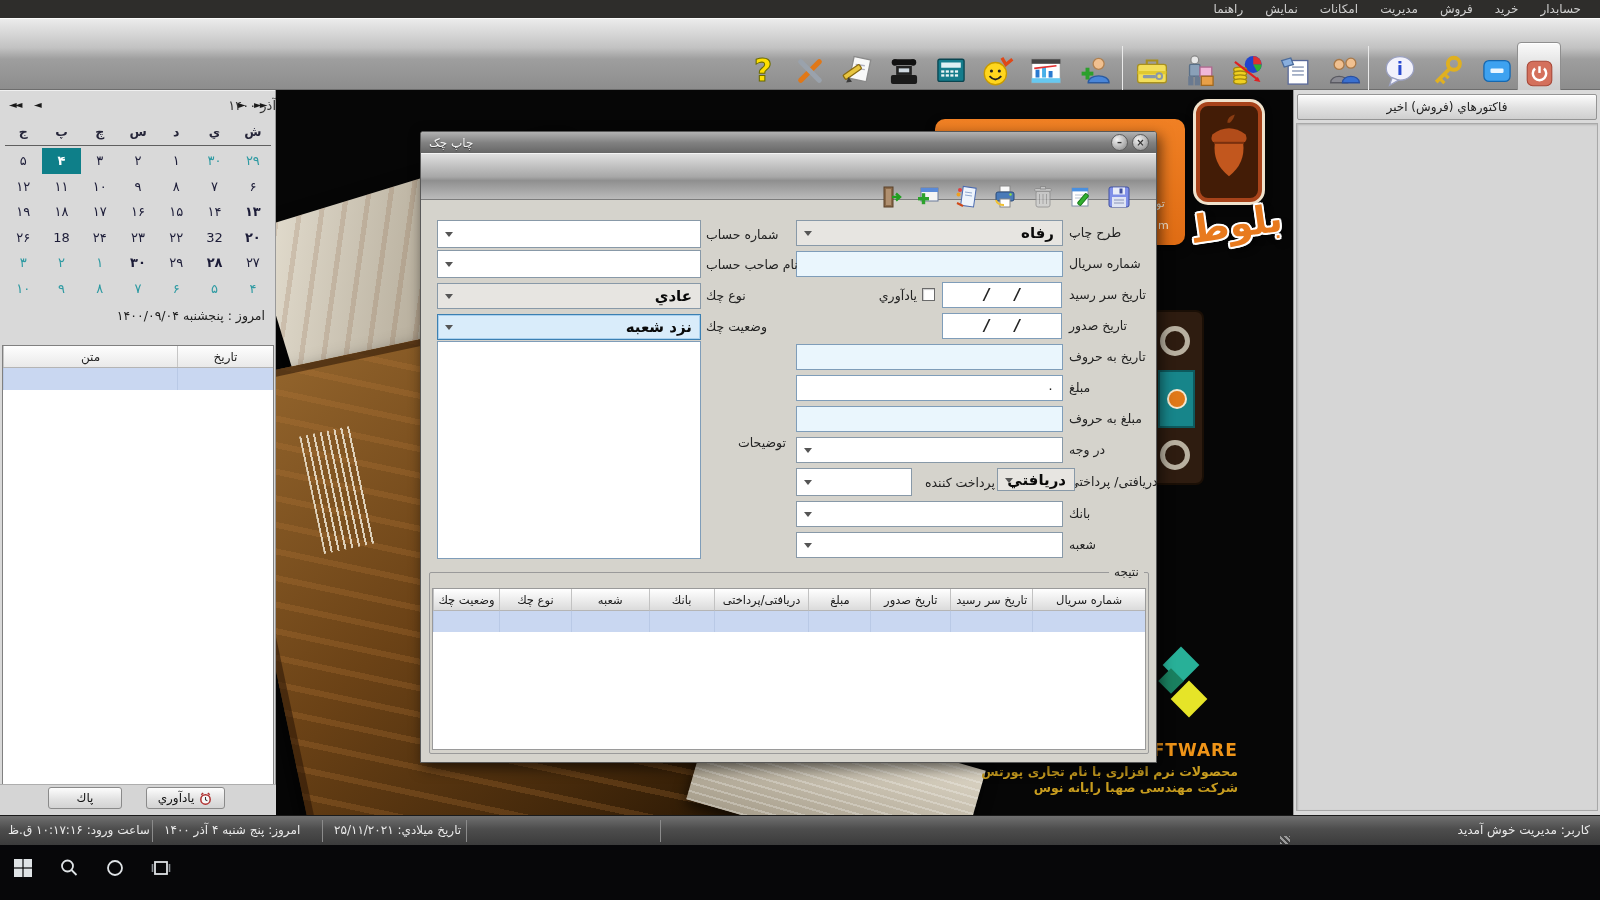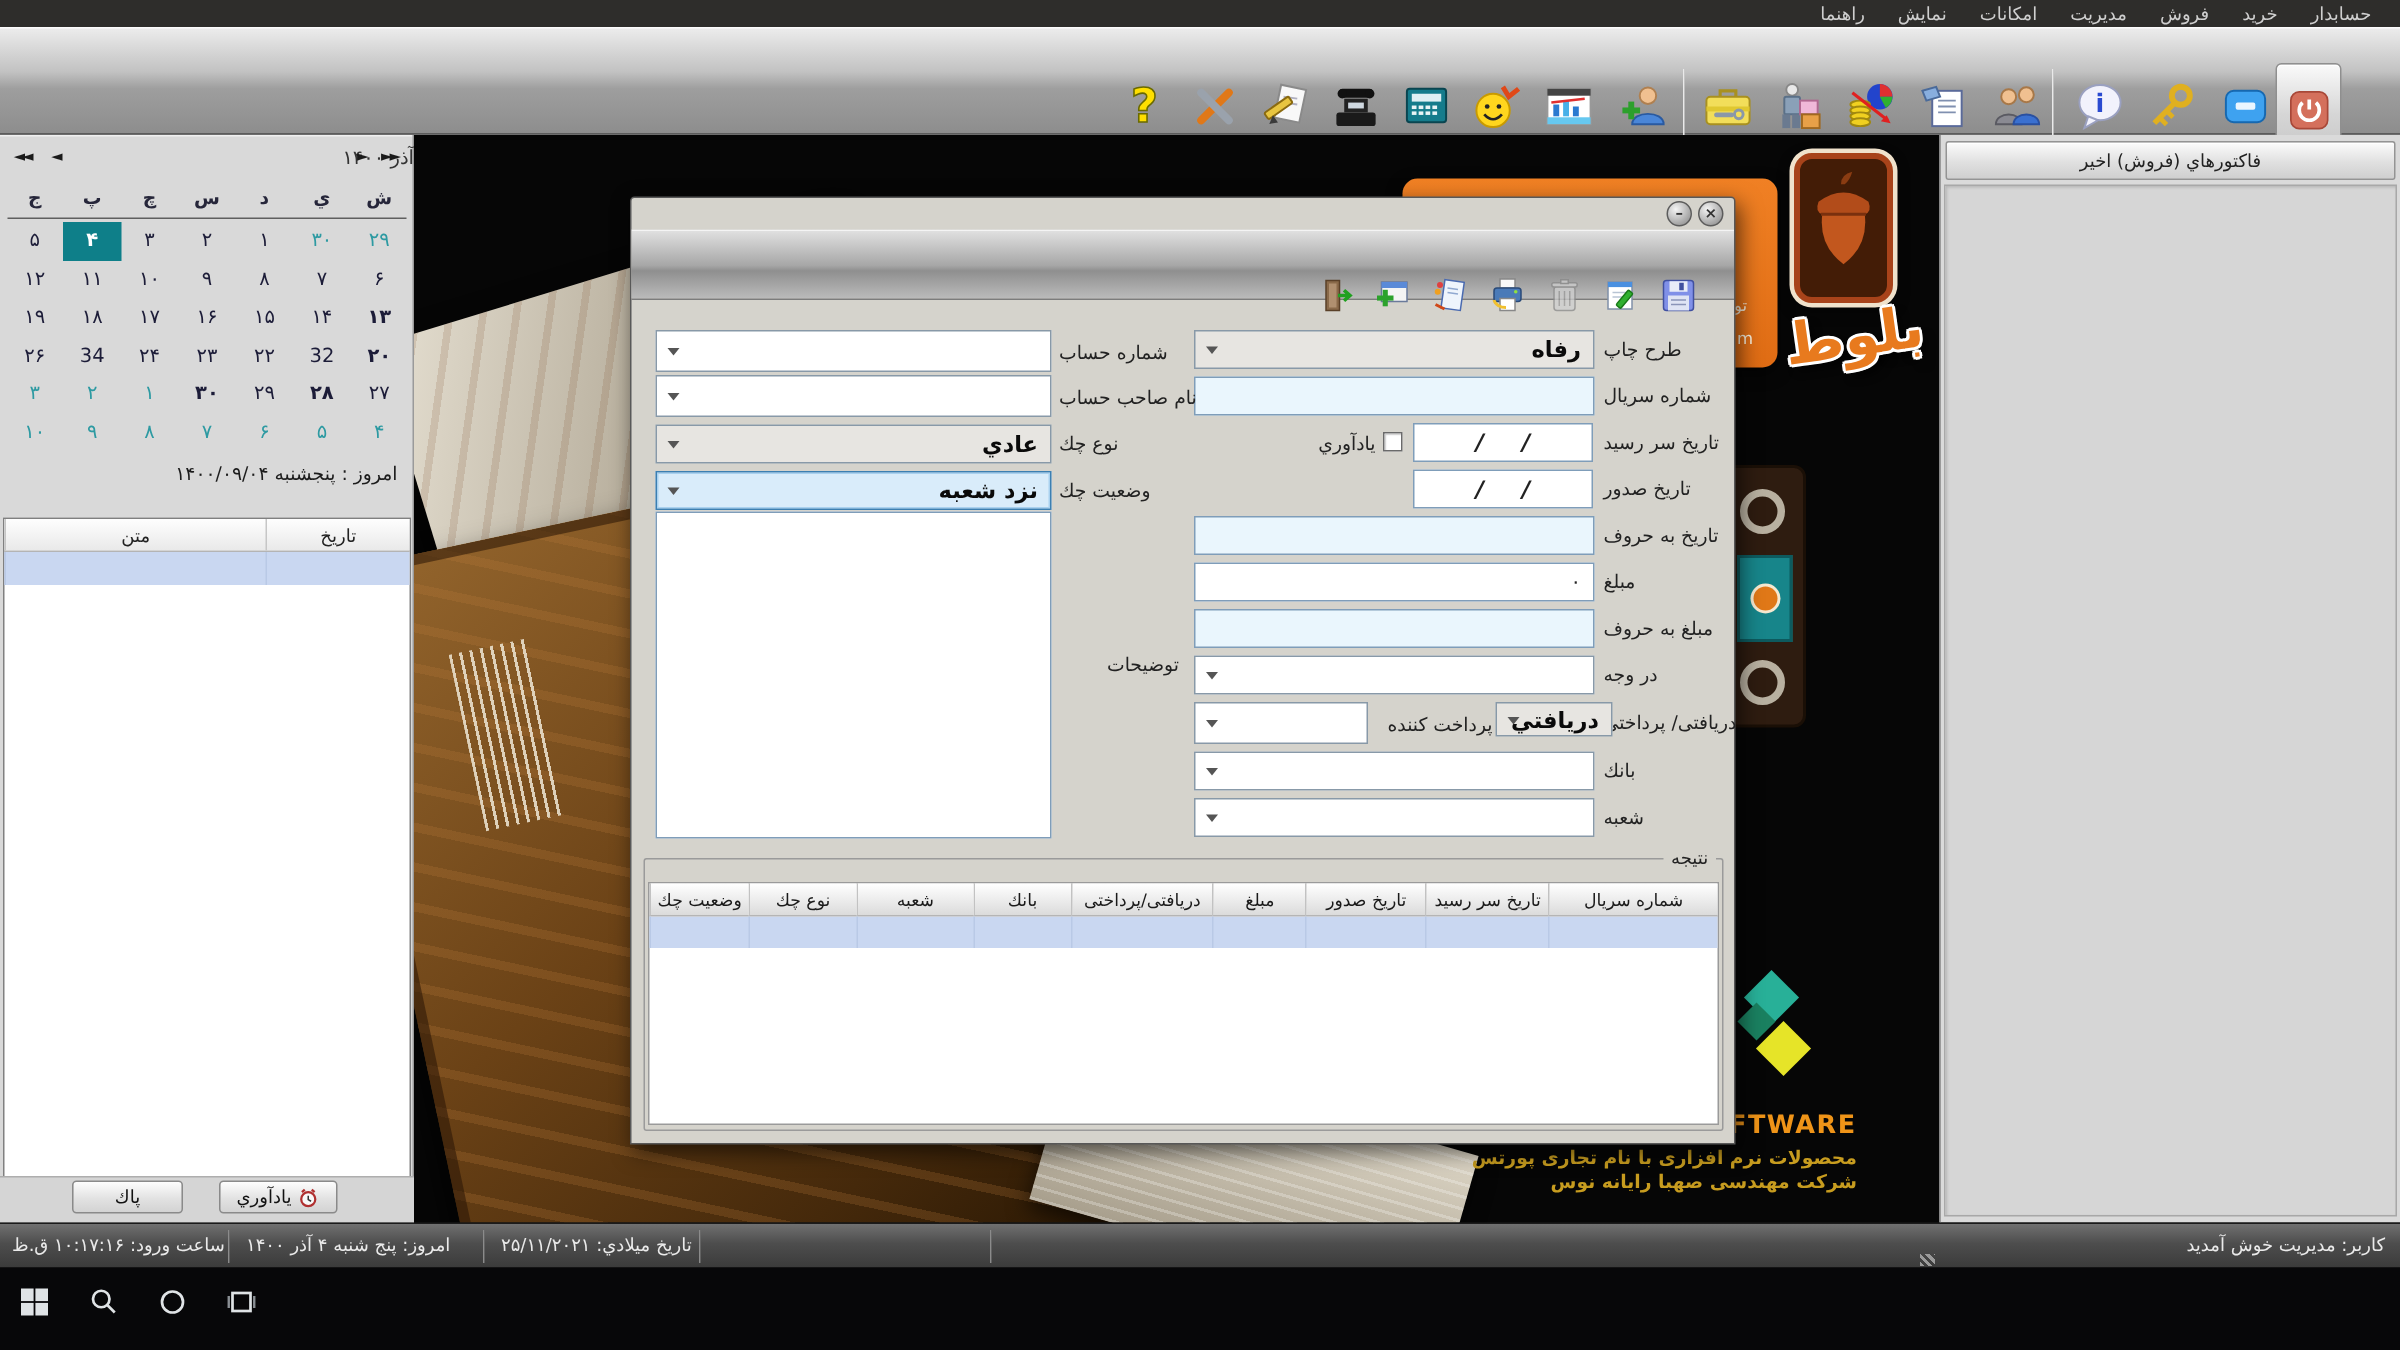--- a/index.html
+++ b/index.html
@@ -315,21 +315,21 @@
         <div class="cal-cell">۱۵</div>
         <div class="cal-cell">۱۶</div>
         <div class="cal-cell">۱۷</div>
         <div class="cal-cell">۱۸</div>
         <div class="cal-cell">۱۹</div>
         <div class="cal-cell bold">۲۰</div>
         <div class="cal-cell">32</div>
         <div class="cal-cell">۲۲</div>
         <div class="cal-cell">۲۳</div>
         <div class="cal-cell">۲۴</div>
-        <div class="cal-cell">34</div>
+        <div class="cal-cell">18</div>
         <div class="cal-cell">۲۶</div>
         <div class="cal-cell">۲۷</div>
         <div class="cal-cell bold">۲۸</div>
         <div class="cal-cell">۲۹</div>
         <div class="cal-cell bold">۳۰</div>
         <div class="cal-cell adj">۱</div>
         <div class="cal-cell adj">۲</div>
         <div class="cal-cell adj">۳</div>
         <div class="cal-cell adj">۴</div>
         <div class="cal-cell adj">۵</div>
@@ -393,20 +393,23 @@
     <div class="diamond" style="left:886px;top:582px;width:18px;height:18px;background:#1a8060"></div>
     <div class="diamond" style="left:900px;top:596px;width:26px;height:26px;background:#e6e428"></div>
     <div id="software-text">SOFTWARE</div>
     <div id="taglines">
       <div>محصولات نرم افزاری با نام تجاری پورتس</div>
       <div>شرکت مهندسی صهبا رایانه نوس</div>
     </div>
   </div>
 
   <div id="dialog">
+    <div id="dlg-titlebar">
+      <span id="dlg-title">چاپ چک</span>
+    </div>
     <div class="dlg-ctl" id="dlg-min">–</div>
     <div class="dlg-ctl" id="dlg-close">×</div>
     <div id="dlg-toolbar">
         <div class="dlgicon" style="left: 457px;">
           <svg viewBox="0 0 26 26">
             <rect x="6" y="3" width="9" height="20" fill="#8a6a4a" stroke="#5a4028"></rect>
             <rect x="8" y="5" width="5" height="16" fill="#b09070"></rect>
             <path d="M14 13 h7 M18 9.5 l4 3.5 l-4 3.5" stroke="#20a020" stroke-width="2.4" fill="none"></path>
           </svg>
         </div>

